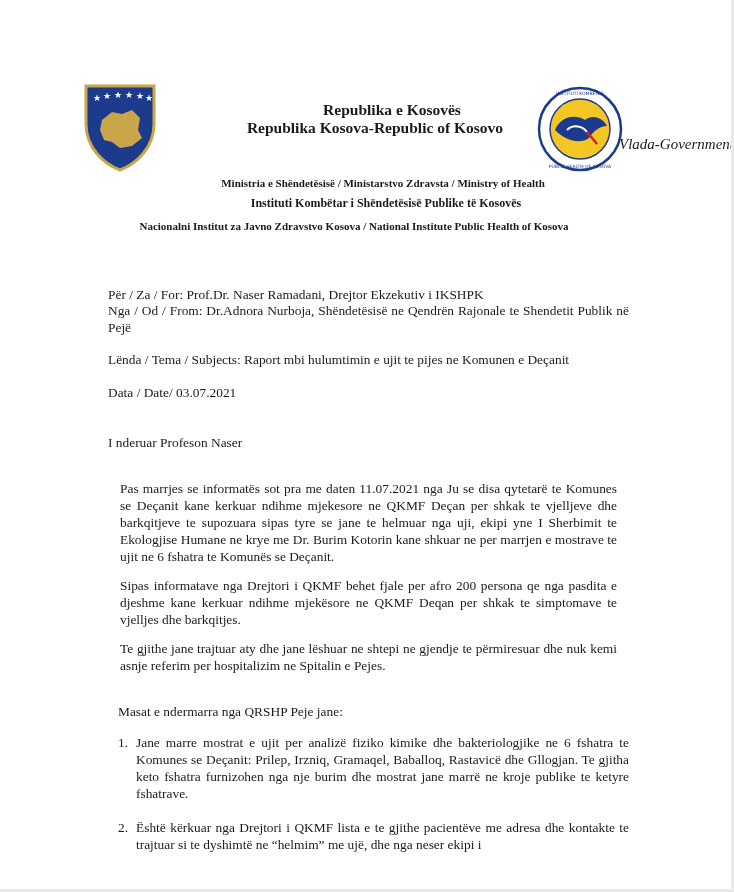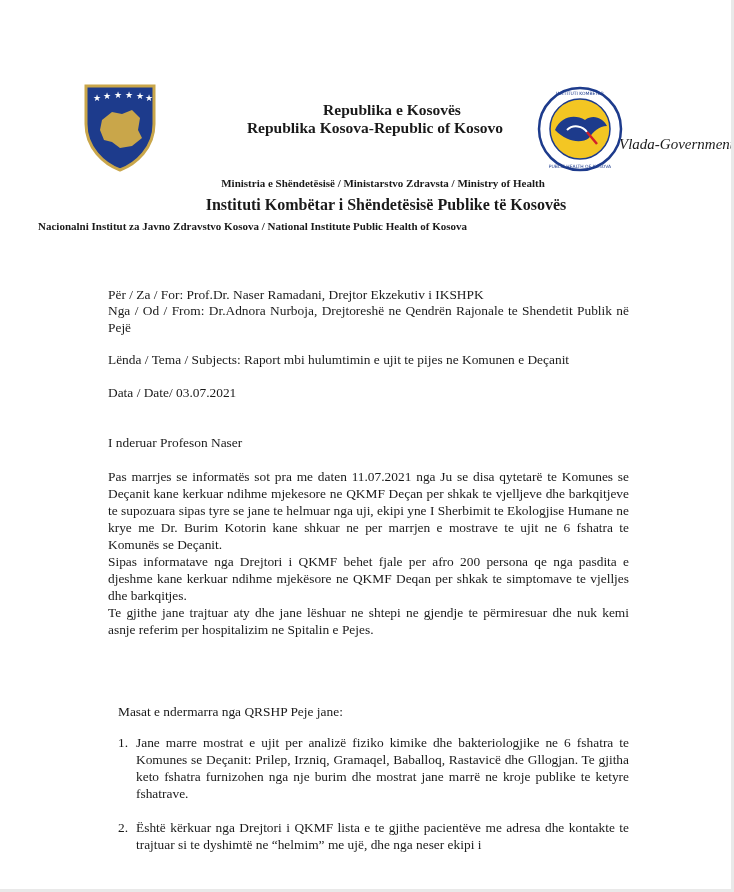--- a/index.html
+++ b/index.html
@@ -16,35 +16,35 @@
     .bottom-border {
       position: absolute; left: 0; bottom: 0; width: 734px; height: 3px; background: #e9e9e9;
     }
     .header { position: absolute; top: 0; left: 0; width: 734px; height: 250px; }
     .crest { position: absolute; left: 84px; top: 84px; width: 72px; height: 88px; }
     .ikshpk-logo { position: absolute; left: 537px; top: 86px; width: 86px; height: 86px; }
     .h-line1 { position: absolute; top: 101px; left: 16px; width: 734px; text-align: center; font-weight: bold; font-size: 15.5px; padding-left: 18px; box-sizing: border-box;}
     .h-line2 { position: absolute; top: 119px; left: 0; width: 734px; text-align: center; font-weight: bold; font-size: 15.5px; padding-left: 16px; box-sizing: border-box;}
     .h-line3 { position: absolute; top: 136px; left: 0; width: 734px; text-align: right; font-style: italic; font-size: 15px; padding-left: 18px; box-sizing: border-box;}
     .h-line4 { position: absolute; top: 177px; left: 0; width: 734px; text-align: center; font-weight: bold; font-size: 11px; padding-left: 32px; box-sizing: border-box;}
-    .h-line5 { position: absolute; top: 196px; left: 0; width: 734px; text-align: center; font-weight: bold; font-size: 16px; padding-left: 38px; box-sizing: border-box;}
-    .h-line6 { position: absolute; top: 220px; left: 0; width: 670px; text-align: left; font-weight: bold; font-size: 11px; padding-left: 38px; box-sizing: border-box;}
+    .h-line5 { position: absolute; top: 196px; left: 0; width: 734px; text-align: center; font-weight: bold; font-size: 12px; padding-left: 38px; box-sizing: border-box;}
+    .h-line6 { position: absolute; top: 220px; left: 0; width: 670px; text-align: center; font-weight: bold; font-size: 11px; padding-left: 38px; box-sizing: border-box;}
 
     .body-text {
       position: absolute; left: 108px; width: 521px;
       font-size: 13.4px; line-height: 17px;
       text-align: justify;
     }
     .p-to { top: 268px; margin-top: 18px; }
     .p-from { top: 302px; }
     .p-subject { top: 351px; }
     .p-date { top: 384px; }
     .p-greet { top: 434px; }
     .p-main { top: 468px; }
-    .p-main p { margin: 0; }
+    .p-main p { margin: 12px; }
     .p-measures { top: 703px; margin-left: 10px; }
     ol.measures {
       position: absolute; left: 108px; top: 734px; width: 521px;
       margin: 0; padding: 0; list-style: none;
       font-size: 13.4px; line-height: 17px;
     }
     ol.measures li { position: relative; padding-left: 28px; text-align: justify; margin-bottom: 17px; }
     ol.measures li .num { position: absolute; left: 10px; top: 0; }
   </style>
 </head>
@@ -77,21 +77,21 @@
     <text x="43" y="9" font-size="4.5" text-anchor="middle" fill="#1d3b8c" font-family="DejaVu Sans, sans-serif">INSTITUTI KOMBËTAR</text>
     <text x="43" y="82" font-size="4.5" text-anchor="middle" fill="#1d3b8c" font-family="DejaVu Sans, sans-serif">PUBLIC HEALTH OF KOSOVA</text>
   </svg>
 
   <div class="h-line4">Ministria e Shëndetësisë / Ministarstvo Zdravsta / Ministry of Health</div>
   <div class="h-line5">Instituti Kombëtar i Shëndetësisë Publike të Kosovës</div>
   <div class="h-line6">Nacionalni Institut za Javno Zdravstvo Kosova / National Institute Public Health of Kosova</div>
 </div>
 
 <div class="body-text p-to">Për / Za / For: Prof.Dr. Naser Ramadani, Drejtor Ekzekutiv i IKSHPK</div>
-<div class="body-text p-from">Nga / Od / From: Dr.Adnora Nurboja, Drejtoreshë  ne Qendrën Rajonale te Shendetit Publik në Pejë</div>
+<div class="body-text p-from">Nga / Od / From: Dr.Adnora Nurboja, Shëndetësisë  ne Qendrën Rajonale te Shendetit Publik në Pejë</div>
 <div class="body-text p-subject">Lënda / Tema / Subjects: Raport mbi hulumtimin e ujit te pijes ne Komunen e Deçanit</div>
 <div class="body-text p-date">Data / Date/ 03.07.2021</div>
 <div class="body-text p-greet">I nderuar Profeson Naser</div>
 
 <div class="body-text p-main">
   <p>Pas marrjes se informatës sot pra me daten 11.07.2021 nga Ju se disa qytetarë te Komunes se Deçanit kane kerkuar ndihme mjekesore ne QKMF Deçan per shkak te vjelljeve dhe barkqitjeve te supozuara sipas tyre se jane te helmuar nga uji, ekipi yne I Sherbimit te Ekologjise Humane ne krye me Dr. Burim Kotorin kane shkuar ne per marrjen e mostrave te ujit ne 6 fshatra te Komunës se Deçanit.</p>
   <p>Sipas informatave nga Drejtori i QKMF behet fjale per afro 200 persona qe nga pasdita e djeshme kane kerkuar ndihme mjekësore ne QKMF Deqan per shkak te simptomave te vjelljes dhe barkqitjes.</p>
   <p>Te gjithe jane trajtuar aty dhe jane lëshuar ne shtepi ne gjendje te përmiresuar dhe nuk kemi asnje referim per  hospitalizim ne Spitalin e Pejes.</p>
 </div>
 

